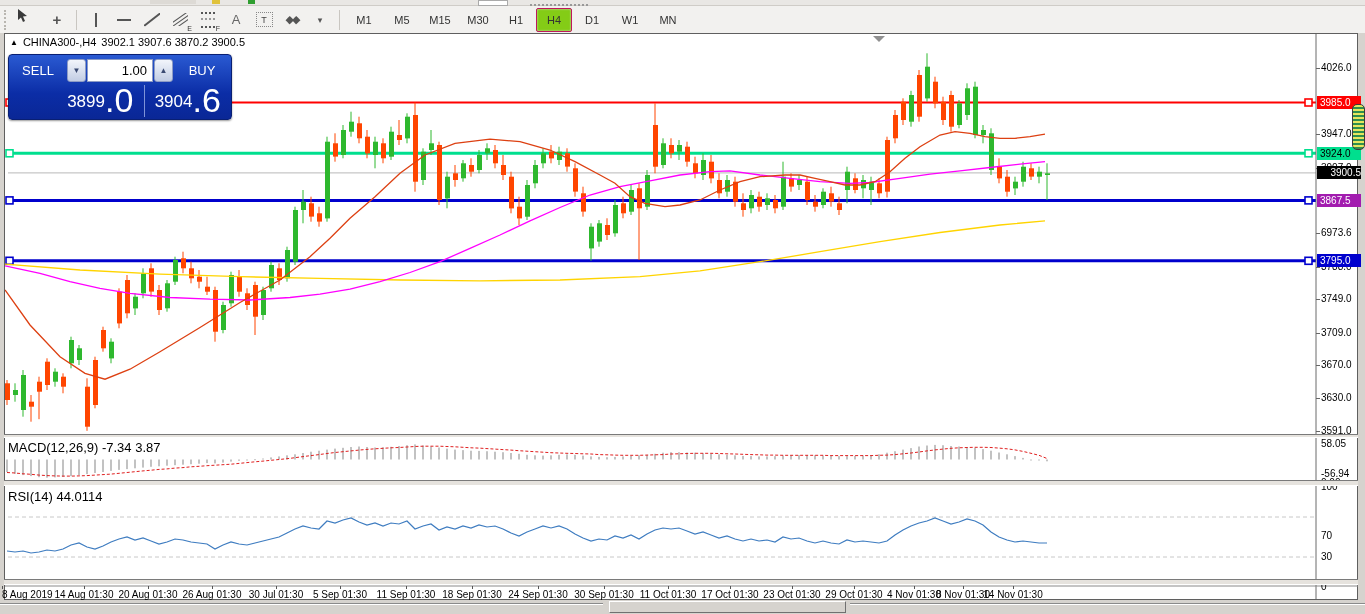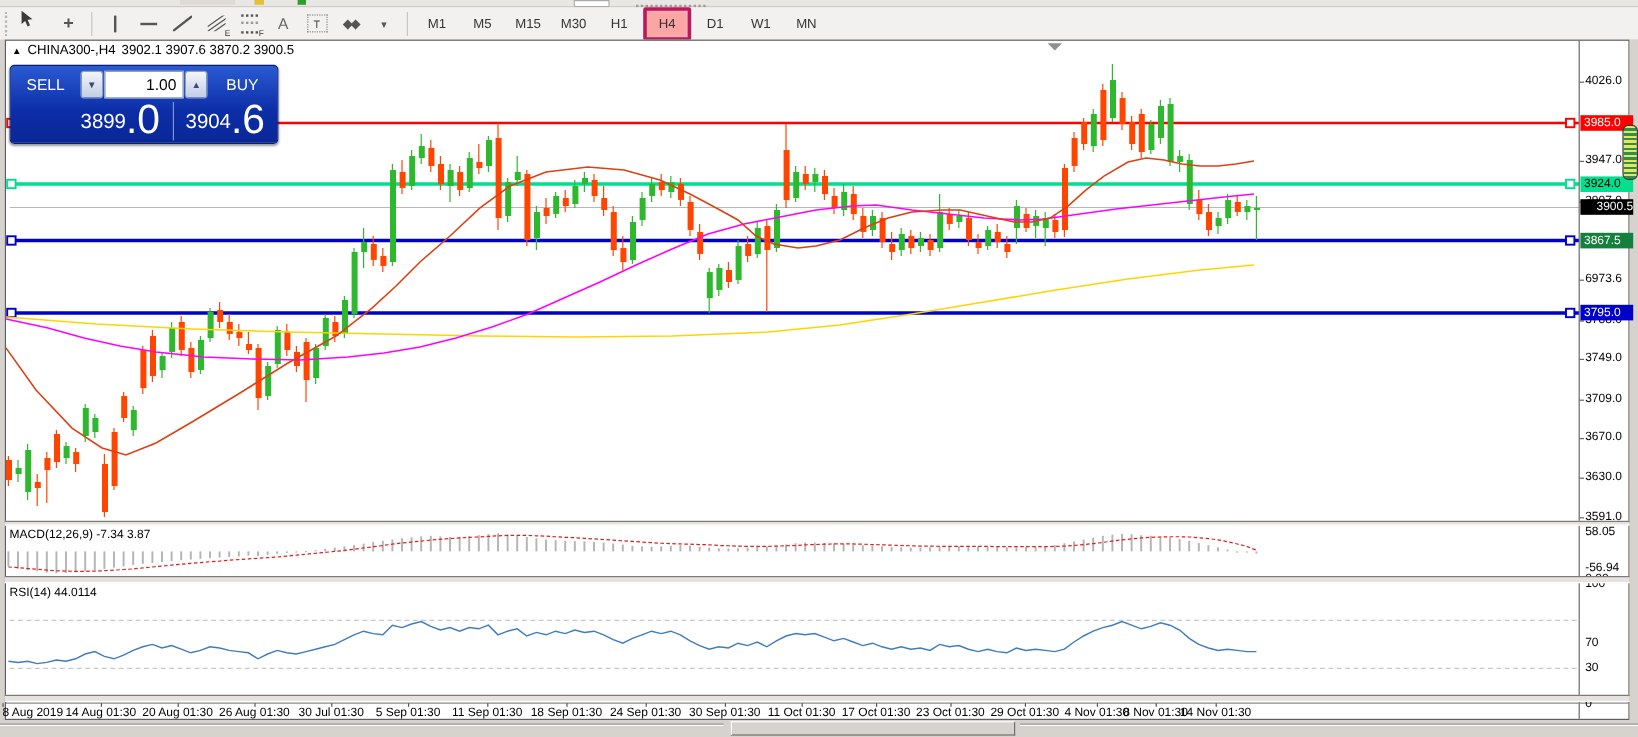--- a/index.html
+++ b/index.html
@@ -7,21 +7,21 @@
   
   .topsliver{position:absolute;left:0;top:0;width:1365px;height:5px;background:#e9e7e4;border-bottom:1px solid #cfccc7;}
   .sliver-bit{position:absolute;top:0;height:4px;}
   
   .toolbar{position:absolute;left:0;top:6px;width:1365px;height:27px;background:#f2f1ef;}
   .toolbar-inner{display:flex;align-items:center;height:27px;padding-left:4px;}
   .grip{width:5px;height:20px;margin-right:4px;border-left:2px dotted #b9b6b0;}
   .tbtn{width:26px;height:24px;display:flex;align-items:center;justify-content:center;position:relative;color:#4a4a4a;font-size:13px;border:1px solid transparent;border-radius:2px;}
   .tsep{width:1px;height:20px;background:#c9c6c1;margin:0 5px;}
   .tf-btn{min-width:26px;height:22px;padding:0 4px;display:flex;align-items:center;justify-content:center;font-size:11px;color:#333;border:1px solid transparent;border-radius:2px;margin:0 1px;}
-  .tf-btn.active{border:3px solid #be185d;background:#fca5a5;box-shadow:inset 0 0 2px #ddd;}
+  .tf-btn.active{border:1px solid #be185d;background:#84cc16;box-shadow:inset 0 0 2px #ddd;}
   .sub{position:absolute;right:1px;bottom:0;font-size:7px;color:#333;}
   .icon-line-h{width:14px;height:0;border-top:2px solid #555;}
   .icon-line-v{width:0;height:14px;border-left:2px solid #555;}
   .icon-trend{width:16px;height:14px;position:relative;overflow:hidden;}
   .icon-trend:before{content:"";position:absolute;left:-2px;top:5px;width:22px;border-top:2px solid #555;transform:rotate(-38deg);}
   .icon-channel{width:15px;height:13px;position:relative;overflow:hidden;}
   .icon-channel i{position:absolute;width:20px;border-top:1.5px solid #555;transform:rotate(-35deg);left:-2px;}
   .icon-fibo{width:14px;height:12px;border-top:2px dotted #555;border-bottom:2px dotted #555;position:relative;}
   .icon-fibo:before{content:"";position:absolute;left:0;right:0;top:4px;border-top:2px dotted #999;}
   .icon-label{width:15px;height:13px;border:1px dotted #888;display:flex;align-items:center;justify-content:center;font-size:9px;color:#444;}
@@ -39,21 +39,21 @@
   .tp-sell,.tp-buy{flex:0 0 58px;text-align:center;font-size:13px;color:#fff;}
   .tp-spin{width:17px;height:21px;border:1px solid #8d9cc5;border-radius:3px;background:linear-gradient(#f2f5fb,#c2cde4);color:#3a4a72;font-size:8px;display:flex;align-items:center;justify-content:center;}
   .tp-vol{width:54px;height:21px;border:1px solid #8d9cc5;background:#fff;color:#000;font-size:13px;text-align:right;padding:0 5px;margin:0 1px;font-family:"Liberation Sans",sans-serif;}
   .tp-row2{display:flex;height:34px;margin-left:48px;}
   .tp-half{flex:1;display:flex;align-items:flex-end;justify-content:center;padding-bottom:2px;}
   .tp-div{width:1px;background:#7e93d8;margin-top:2px;}
   .pr-main{font-size:17px;line-height:26px;}
   .pr-big{font-size:34px;line-height:30px;font-weight:500;}
   
   .annot{position:absolute;left:866px;top:305px;font-size:31px;font-weight:bold;color:#ff0000;z-index:4;font-family:"DejaVu Sans",sans-serif;white-space:nowrap;}
-  .indlabel{position:absolute;font-size:10px;color:#000;z-index:5;}
+  .indlabel{position:absolute;font-size:13px;color:#000;z-index:5;}
   
   .pscale-label{position:absolute;left:1321px;font-size:10px;color:#000;z-index:3;white-space:nowrap;}
   .pbadge{position:absolute;left:1317px;width:41px;height:13px;font-size:10px;line-height:13px;padding-left:3px;z-index:4;white-space:nowrap;}
   .ptick{position:absolute;left:1316px;width:4px;height:1px;background:#666;z-index:3;}
   .datelabel{position:absolute;top:589px;font-size:10px;color:#000;white-space:nowrap;z-index:3;}
   .dtick{position:absolute;top:586px;width:1px;height:3px;background:#555;z-index:3;}
   
   .paneSep{position:absolute;left:4px;width:1354px;background:#e6e3de;border-top:1px solid #7a7a7a;border-bottom:1px solid #fff;box-sizing:border-box;z-index:4;}
   
   .bstrip{position:absolute;left:0;top:600px;width:1365px;height:14px;background:#d6d3ce;}
@@ -627,21 +627,21 @@
       <div class="pscale-label" style="top: 326.5px;">3709.0</div>
       <div class="ptick" style="top: 332.5px;"></div>
       <div class="pscale-label" style="top: 359px;">3670.0</div>
       <div class="ptick" style="top: 365px;"></div>
       <div class="pscale-label" style="top: 392.333px;">3630.0</div>
       <div class="ptick" style="top: 398.333px;"></div>
       <div class="pscale-label" style="top: 424.833px;">3591.0</div>
       <div class="ptick" style="top: 430.833px;"></div>
       <div class="pbadge" style="top: 96px; background: rgb(255, 0, 0); color: rgb(255, 255, 255);">3985.0</div>
       <div class="pbadge" style="top: 146.833px; background: rgb(0, 223, 142); color: rgb(0, 0, 0);">3924.0</div>
-      <div class="pbadge" style="top: 193.917px; background: #15803d; color: rgb(255, 255, 255);">3867.5</div>
+      <div class="pbadge" style="top: 193.917px; background: #a21caf; color: rgb(255, 255, 255);">3867.5</div>
       <div class="pbadge" style="top: 254.333px; background: rgb(0, 0, 205); color: rgb(255, 255, 255);">3795.0</div>
       <div class="pbadge" style="top: 166.417px; background: rgb(0, 0, 0); color: rgb(255, 255, 255); text-align: right;">3900.5</div>
       <div class="pscale-label" style="top: 438.407px;">58.05</div>
       <div class="pscale-label" style="top: 477px;">0.00</div>
       <div class="pscale-label" style="top: 468.304px;">-56.94</div>
       <div class="pscale-label" style="top: 481px;">100</div>
       <div class="pscale-label" style="top: 530px; text-align: right;">70</div>
       <div class="pscale-label" style="top: 551px;">30</div>
       <div class="pscale-label" style="top: 581px;">0</div>
     </div>

